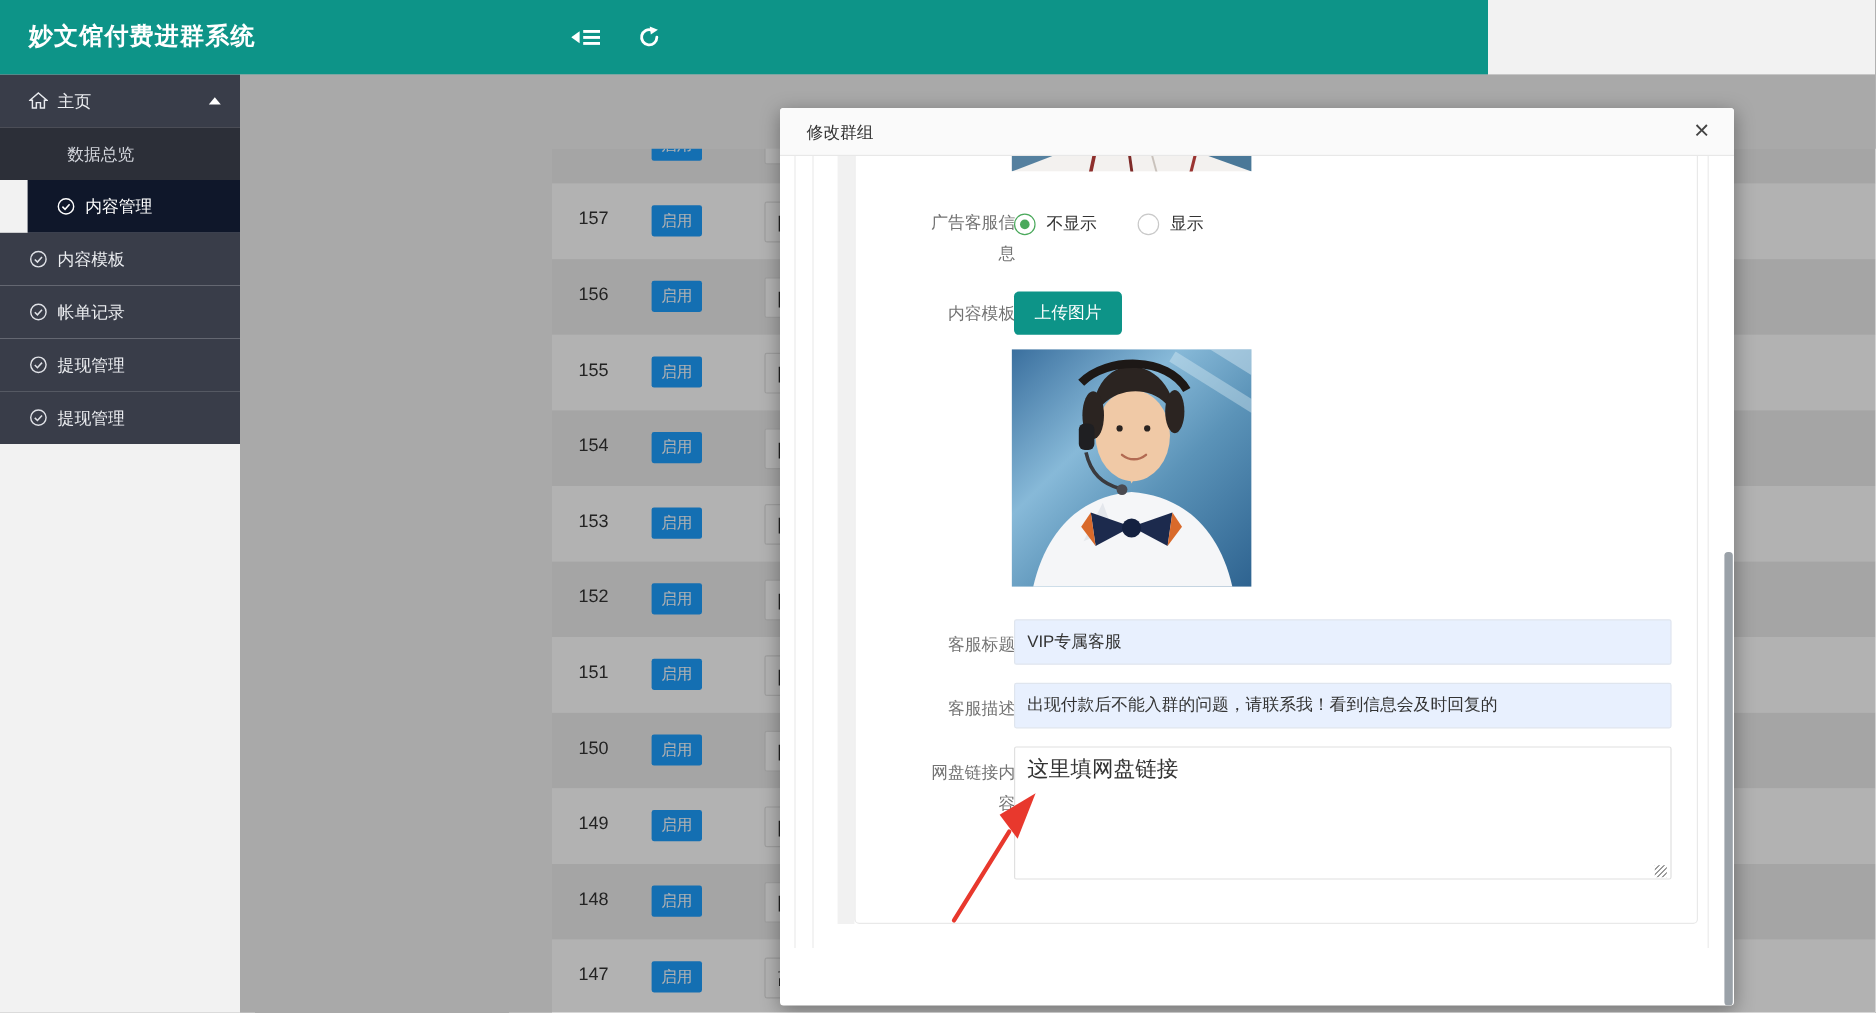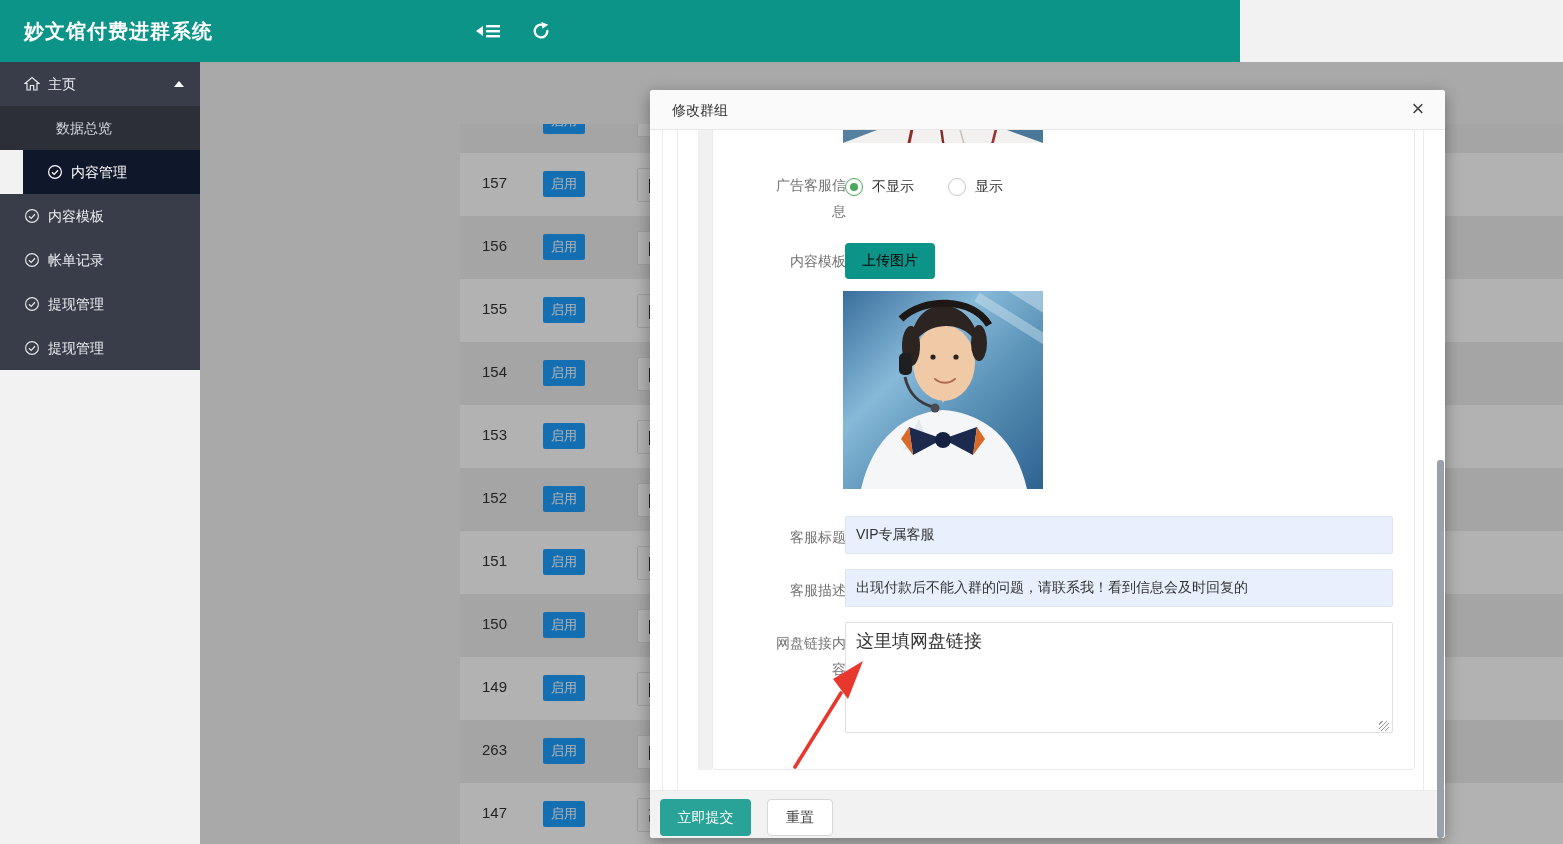--- a/index.html
+++ b/index.html
@@ -46,21 +46,21 @@
   .grayband{position:absolute;left:48px;top:0;width:14px;height:640px;background:#f1f1f1;}
   .inner-card{position:absolute;left:62px;top:-10px;width:703px;height:650px;border:1px solid #e9e9e9;border-radius:4px;}
   .photo-frag{position:absolute;left:193px;top:0;width:200px;height:13px;overflow:hidden;}
   .flabel{position:absolute;left:118px;width:78px;text-align:right;font-size:14px;color:#737373;line-height:26px;}
   .radio-row{position:absolute;left:195px;top:48px;display:flex;align-items:center;gap:34px;}
   .radio{display:flex;align-items:center;gap:9px;cursor:pointer;}
   .rdot{width:18px;height:18px;border-radius:50%;border:1px solid #c9c9c9;background:#fff;position:relative;}
   .radio.on .rdot{border-color:#4ba95c;}
   .radio.on .rdot::after{content:"";position:absolute;left:4px;top:4px;width:8px;height:8px;border-radius:50%;background:#4ba95c;}
   .rtext{font-size:14px;color:#333;}
-  .upload-btn{position:absolute;left:195px;top:113px;width:90px;height:36px;background:#0d9488;color:#000000;font-size:14px;border:none;border-radius:4px;cursor:pointer;}
+  .upload-btn{position:absolute;left:195px;top:113px;width:90px;height:36px;background:#0d9488;color:#ffffff;font-size:14px;border:none;border-radius:4px;cursor:pointer;}
   .avatar-photo{position:absolute;left:193px;top:161px;width:200px;height:198px;overflow:hidden;}
   .txt-input{position:absolute;left:195px;width:548px;height:38px;border:1px solid #dfe5ee;background:#e8f0fe;border-radius:2px;font-size:14px;color:#333;padding:0 10px;}
   .input-title{top:386px;}
   .input-desc{top:439px;}
   .txt-area{position:absolute;left:195px;top:492px;width:548px;height:111px;border:1px solid #e0e0e0;background:#fff;border-radius:2px;font-size:18px;color:#333;padding:8px 10px;resize:none;line-height:20px;}
   .resize-corner{position:absolute;left:729px;top:591px;width:10px;height:10px;background:repeating-linear-gradient(135deg,transparent 0 2px,#9a9a9a 2px 3px);}
   .annot-arrow{position:absolute;left:135px;top:525px;width:95px;height:120px;pointer-events:none;}
   .modal-scrollthumb{position:absolute;right:1px;top:370px;width:7px;height:378px;background:#9aa1a8;border-radius:3px;z-index:5;cursor:pointer;}
   .modal-footer{position:absolute;left:0;bottom:0;width:100%;height:48px;background:#f2f2f2;border-top:1px solid #eaeaea;}
   .btn-submit{position:absolute;left:10px;top:8px;width:91px;height:37px;background:#29a398;color:#fff;font-size:14px;border:none;border-radius:4px;cursor:pointer;}
@@ -189,21 +189,21 @@
     <span class="namebox">[城市]•网课众筹模板</span>
   </div>
 
   <div class="trow" style="top: 533px;">
     <span class="num">149</span>
     <span class="badge">启用</span>
     <span class="namebox">[城市]•艳舞视频模板</span>
   </div>
 
   <div class="trow stripe" style="top: 596px;">
-    <span class="num">263</span>
+    <span class="num">148</span>
     <span class="badge">启用</span>
     <span class="namebox">[城市]·高质量恋爱交友聊天处CP群</span>
   </div>
 
   <div class="trow" style="top: 659px;">
     <span class="num">147</span>
     <span class="badge">启用</span>
     <span class="namebox">高质量搭子扩列VIP群</span>
   </div>
 </div>
@@ -294,19 +294,15 @@
       <div class="resize-corner"></div>
 
       <svg class="annot-arrow" viewBox="0 0 95 120">
         <path d="M10 112 L56 38" stroke="#e8382d" stroke-width="3.6" stroke-linecap="round" fill="none"></path>
         <polygon points="78,6 48,24 63,44" fill="#e8382d"></polygon>
       </svg>
     </div>
 
     <div class="modal-scrollthumb"></div>
 
-    <div class="modal-footer">
-      <button class="btn-submit">立即提交</button>
-      <button class="btn-reset">重置</button>
-    </div>
   </div>
 
 </div>
 
 </body></html>

